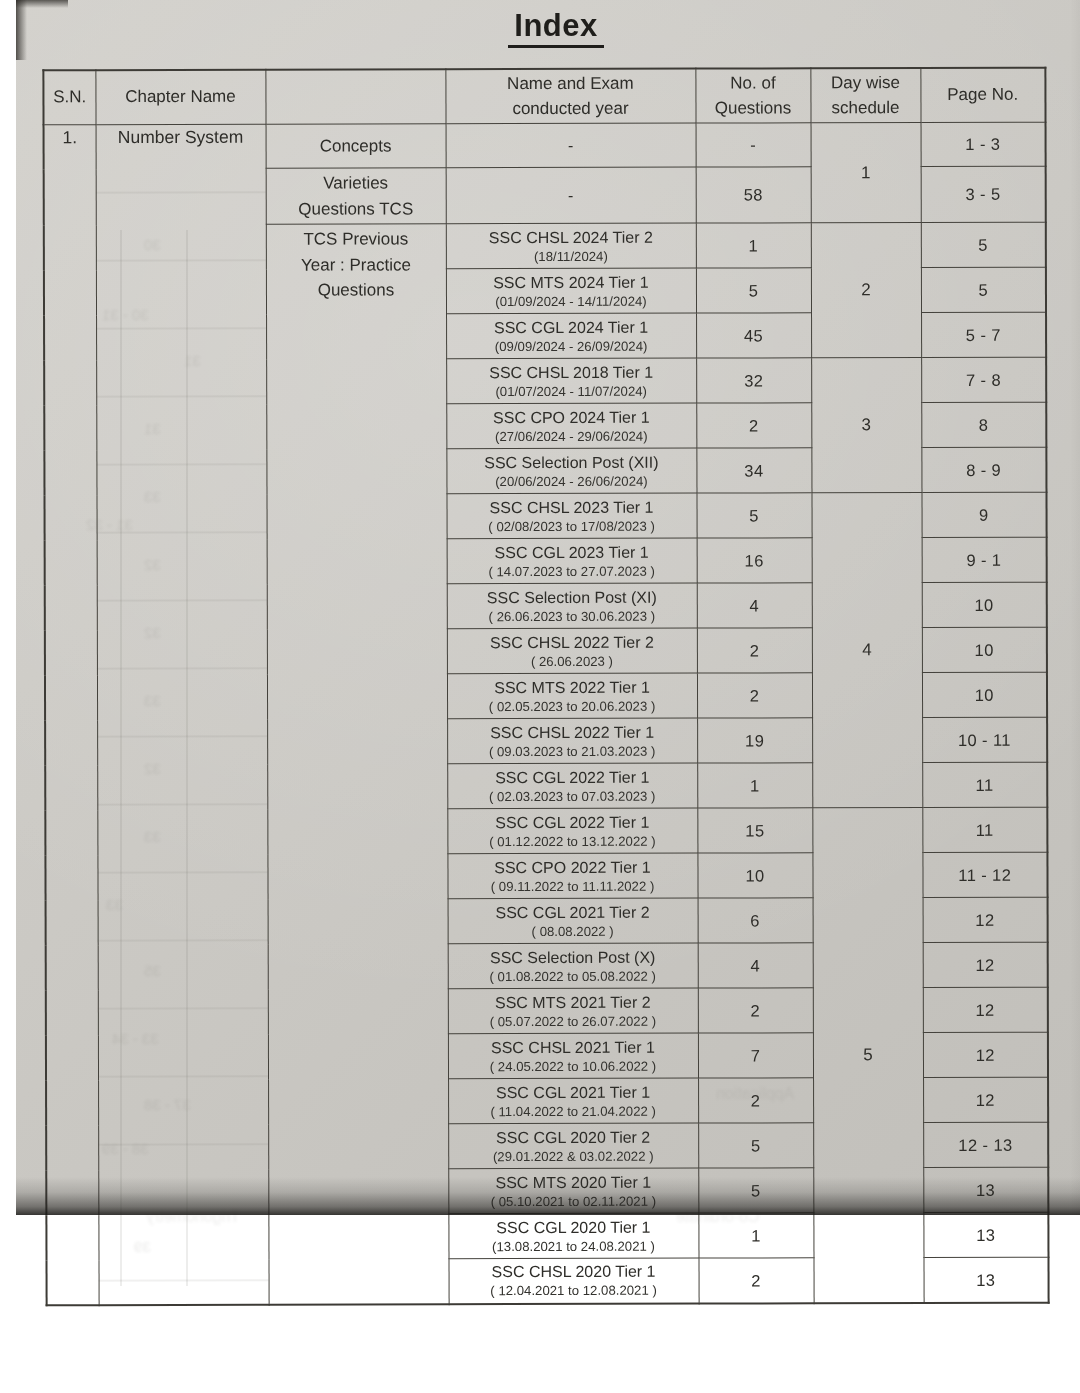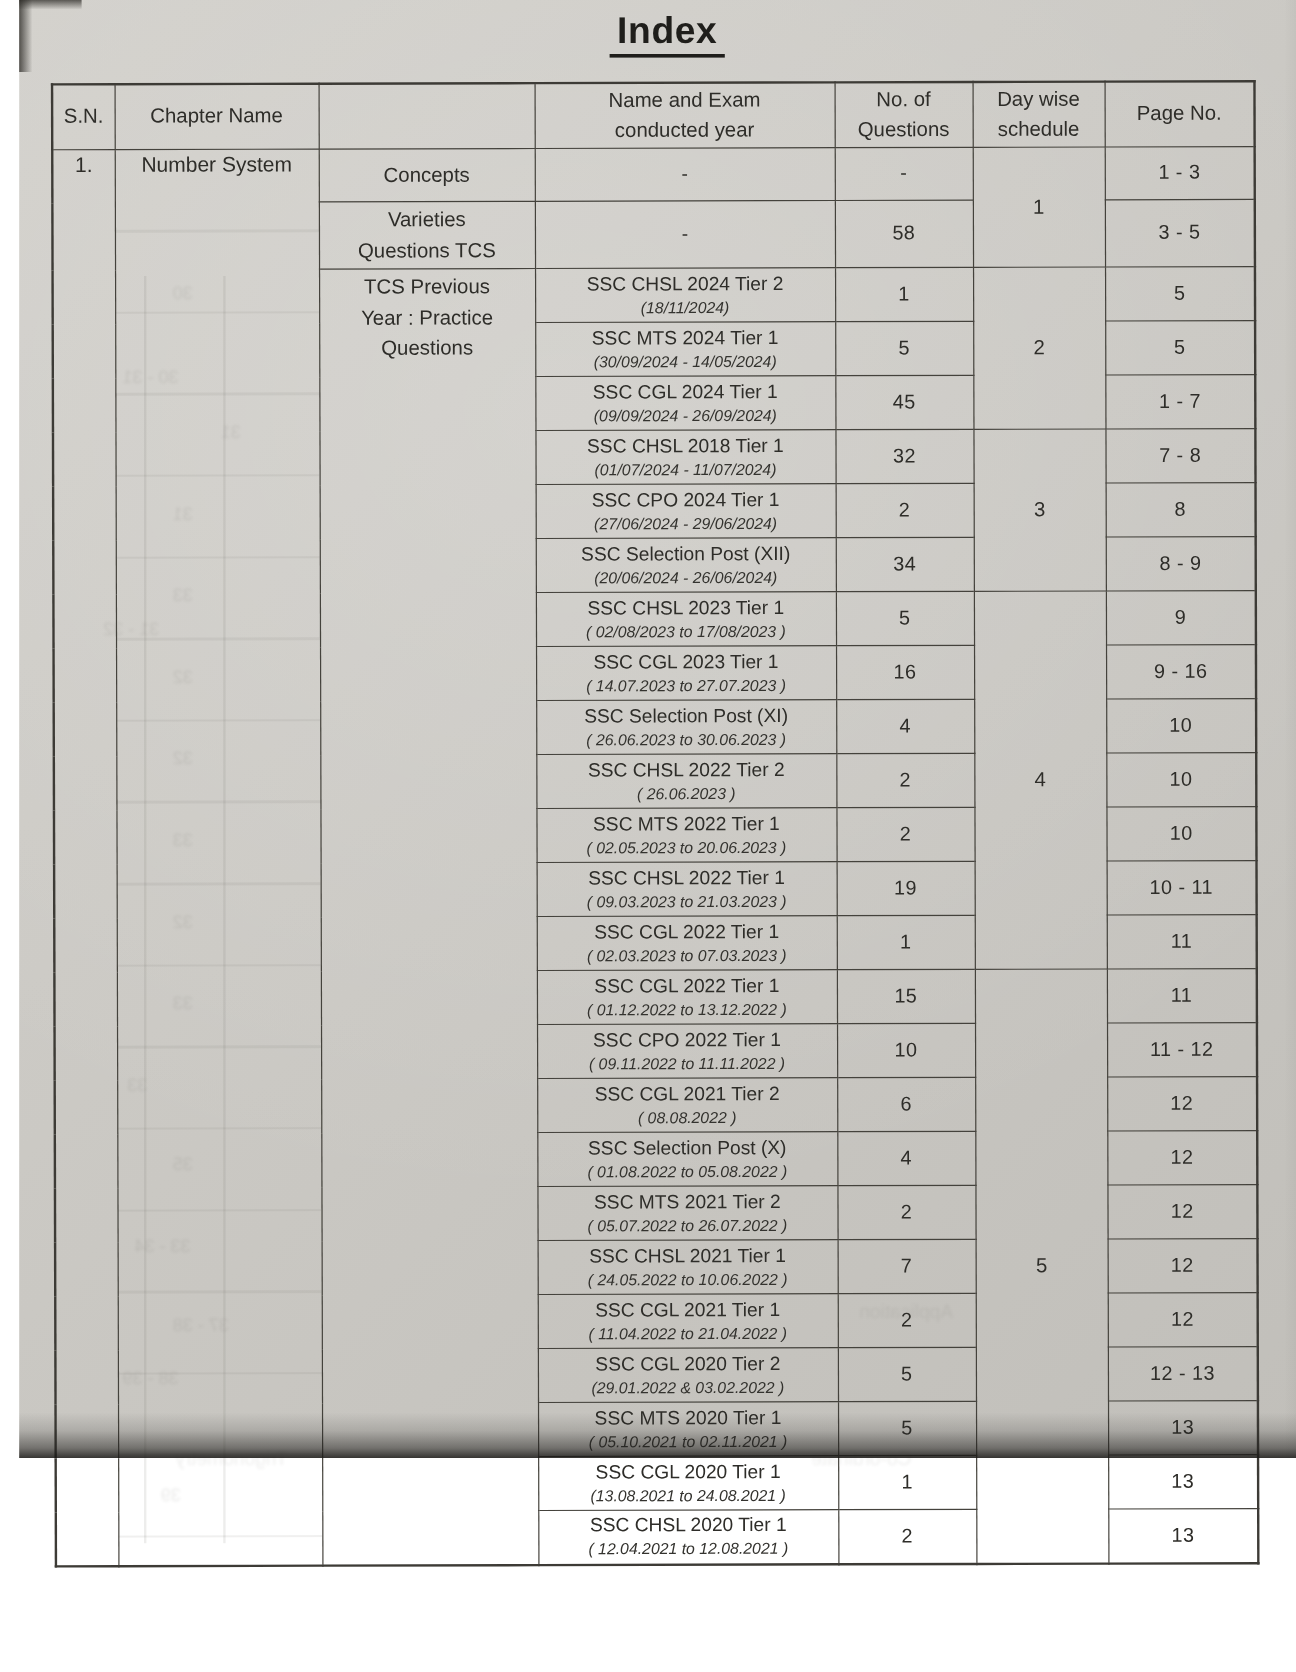--- a/index.html
+++ b/index.html
@@ -38,21 +38,21 @@
   tr.rB{height:50px;}
   tr.er{height:45px;}
   td.sn-cell,td.chapter-cell{vertical-align:top;text-align:center;
     font-size:17.5px;padding-top:20px;}
   td.chapter-cell{background:
     repeating-linear-gradient(to bottom,rgba(255,255,255,0) 0 66px,rgba(110,108,102,.10) 66px 68px);}
   td.sub{font-size:17px;text-align:center;vertical-align:middle;line-height:1.5;}
   td.sub-top{vertical-align:top;padding-top:10px;}
   td.exam{text-align:center;vertical-align:middle;}
   .ename{font-size:16px;line-height:1.25;}
-  .edate{font-size:13.2px;line-height:1.25;margin-top:1px;color:#34332f;font-style:italic;}
+  .edate{font-size:13.2px;line-height:1.25;margin-top:1px;color:#34332f;}
   td.dash{font-size:16px;}
   td.num{font-size:16.5px;text-align:center;vertical-align:middle;letter-spacing:.4px;}
   td.day-cell{font-size:17px;text-align:center;vertical-align:middle;}
   
   .ghost{position:absolute;transform:scaleX(-1);filter:blur(1.4px);opacity:.13;
     color:#5e5c55;font-size:15px;white-space:nowrap;}
   .ghost.w{font-size:16px;opacity:.10;}
   .gline-v{position:absolute;width:1.5px;background:rgba(110,108,102,.12);}
 </style>
 </head>
@@ -113,32 +113,32 @@
           <div class="ename">SSC CHSL 2024 Tier 2</div>
           <div class="edate">(18/11/2024)</div>
         </td>
         <td class="num">1</td>
         <td class="day-cell" rowspan="3">2</td>
         <td class="num">5</td>
       </tr>
       <tr class="er">
         <td class="exam">
           <div class="ename">SSC MTS 2024 Tier 1</div>
-          <div class="edate">(30/09/2024 - 14/05/2024)</div>
+          <div class="edate">(01/09/2024 - 14/11/2024)</div>
         </td>
         <td class="num">5</td>
         <td class="num">5</td>
       </tr>
       <tr class="er">
         <td class="exam">
           <div class="ename">SSC CGL 2024 Tier 1</div>
           <div class="edate">(09/09/2024 - 26/09/2024)</div>
         </td>
         <td class="num">45</td>
-        <td class="num">1 - 7</td>
+        <td class="num">5 - 7</td>
       </tr>
       <tr class="er">
         <td class="exam">
           <div class="ename">SSC CHSL 2018 Tier 1</div>
           <div class="edate">(01/07/2024 - 11/07/2024)</div>
         </td>
         <td class="num">32</td>
         <td class="day-cell" rowspan="3">3</td>
         <td class="num">7 - 8</td>
       </tr>
@@ -166,21 +166,21 @@
         <td class="num">5</td>
         <td class="day-cell" rowspan="7">4</td>
         <td class="num">9</td>
       </tr>
       <tr class="er">
         <td class="exam">
           <div class="ename">SSC CGL 2023 Tier 1</div>
           <div class="edate">( 14.07.2023 to 27.07.2023 )</div>
         </td>
         <td class="num">16</td>
-        <td class="num">9 - 16</td>
+        <td class="num">9 - 1</td>
       </tr>
       <tr class="er">
         <td class="exam">
           <div class="ename">SSC Selection Post (XI)</div>
           <div class="edate">( 26.06.2023 to 30.06.2023 )</div>
         </td>
         <td class="num">4</td>
         <td class="num">10</td>
       </tr>
       <tr class="er">

